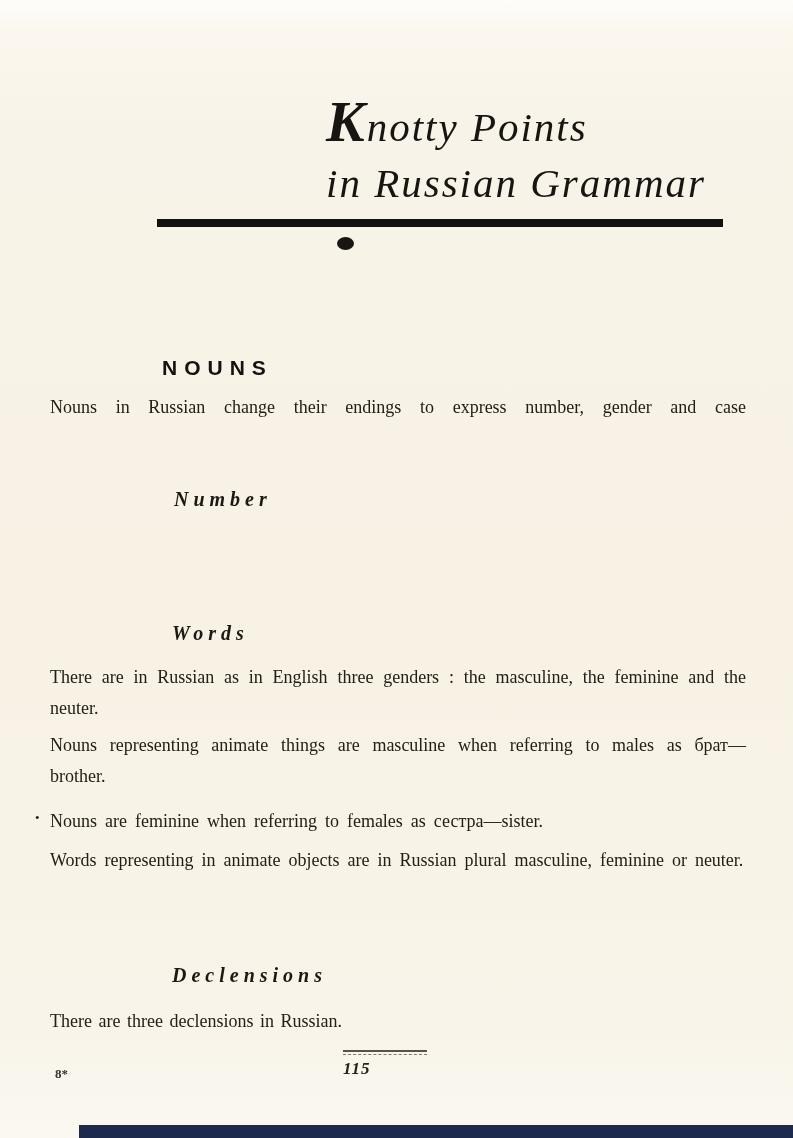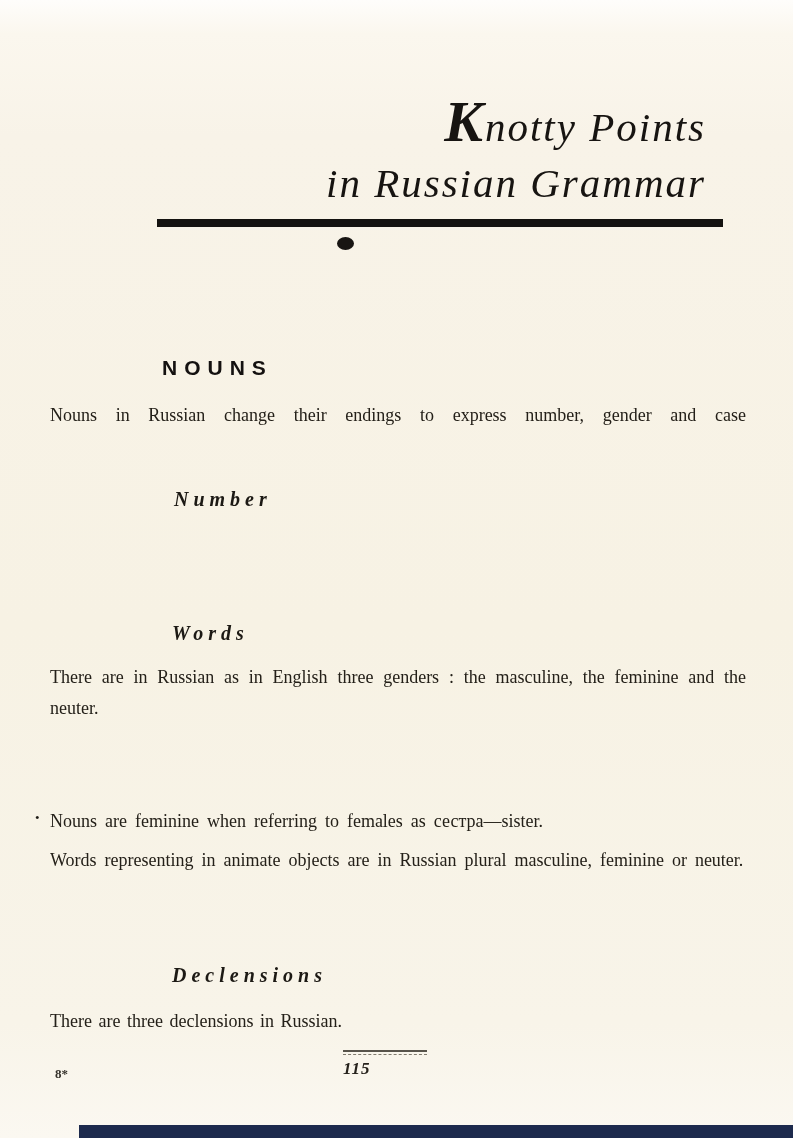--- a/index.html
+++ b/index.html
@@ -20,21 +20,20 @@
   
   .title {
     position: absolute;
     left: 326px; top: 94px;
     font-style: italic;
     font-size: 41px;
     line-height: 56px;
     letter-spacing: 2px;
     color: #171411;
     white-space: nowrap;
-    text-align: right;
   }
   .title .initial {
     font-size: 58px;
     font-weight: 700;
   }
 
   .rule {
     position: absolute;
     left: 157px; top: 219px;
     width: 566px; height: 8px;
@@ -81,21 +80,21 @@
     left: 50px;
     width: 696px;
     font-size: 18px;
     line-height: 31px;
     text-align: justify;
     word-spacing: 3.5px;
     color: #242019;
   }
   .fill-line { text-align-last: justify; }
 
-  .intro    { top: 400px; font-family: Liberation Serif, serif; }
+  .intro    { top: 392px; font-family: Liberation Serif, serif; }
   .p-number { top: 532px; }
   .p-genders{ top: 662px; }
   .p-males  { top: 730px; }
   .p-fem    { top: 806px; }
   .p-words  { top: 845px; }
   .p-decl   { top: 1006px; width: 620px; word-spacing: 2px; }
 
   .bullet {
     position: absolute;
     left: 35px; top: 810px;
@@ -151,20 +150,21 @@
   <div class="dot"></div>
 
   <h2 class="nouns">NOUNS</h2>
 
   <p class="body intro fill-line">Nouns in Russian change their endings to express number, gender and case</p>
 
   <h3 class="sub number-h">Number</h3>
 
   <h3 class="sub gender-h">Words</h3>
   <p class="body p-genders">There are in Russian as in English three genders : the masculine, the feminine and the neuter.</p>
+  <p class="body p-males">Nouns representing animate things are masculine when referring to males as брат—brother.</p>
 
   <span class="bullet">•</span>
   <p class="body p-fem">Nouns are feminine when referring to females as сестра—sister.</p>
 
   <p class="body p-words">Words representing in animate objects are in Russian plural masculine, feminine or neuter.</p>
 
   <h3 class="sub decl-h">Declensions</h3>
   <p class="body p-decl">There are three declensions in Russian.</p>
 
   <div class="footer-sig">8*</div>

